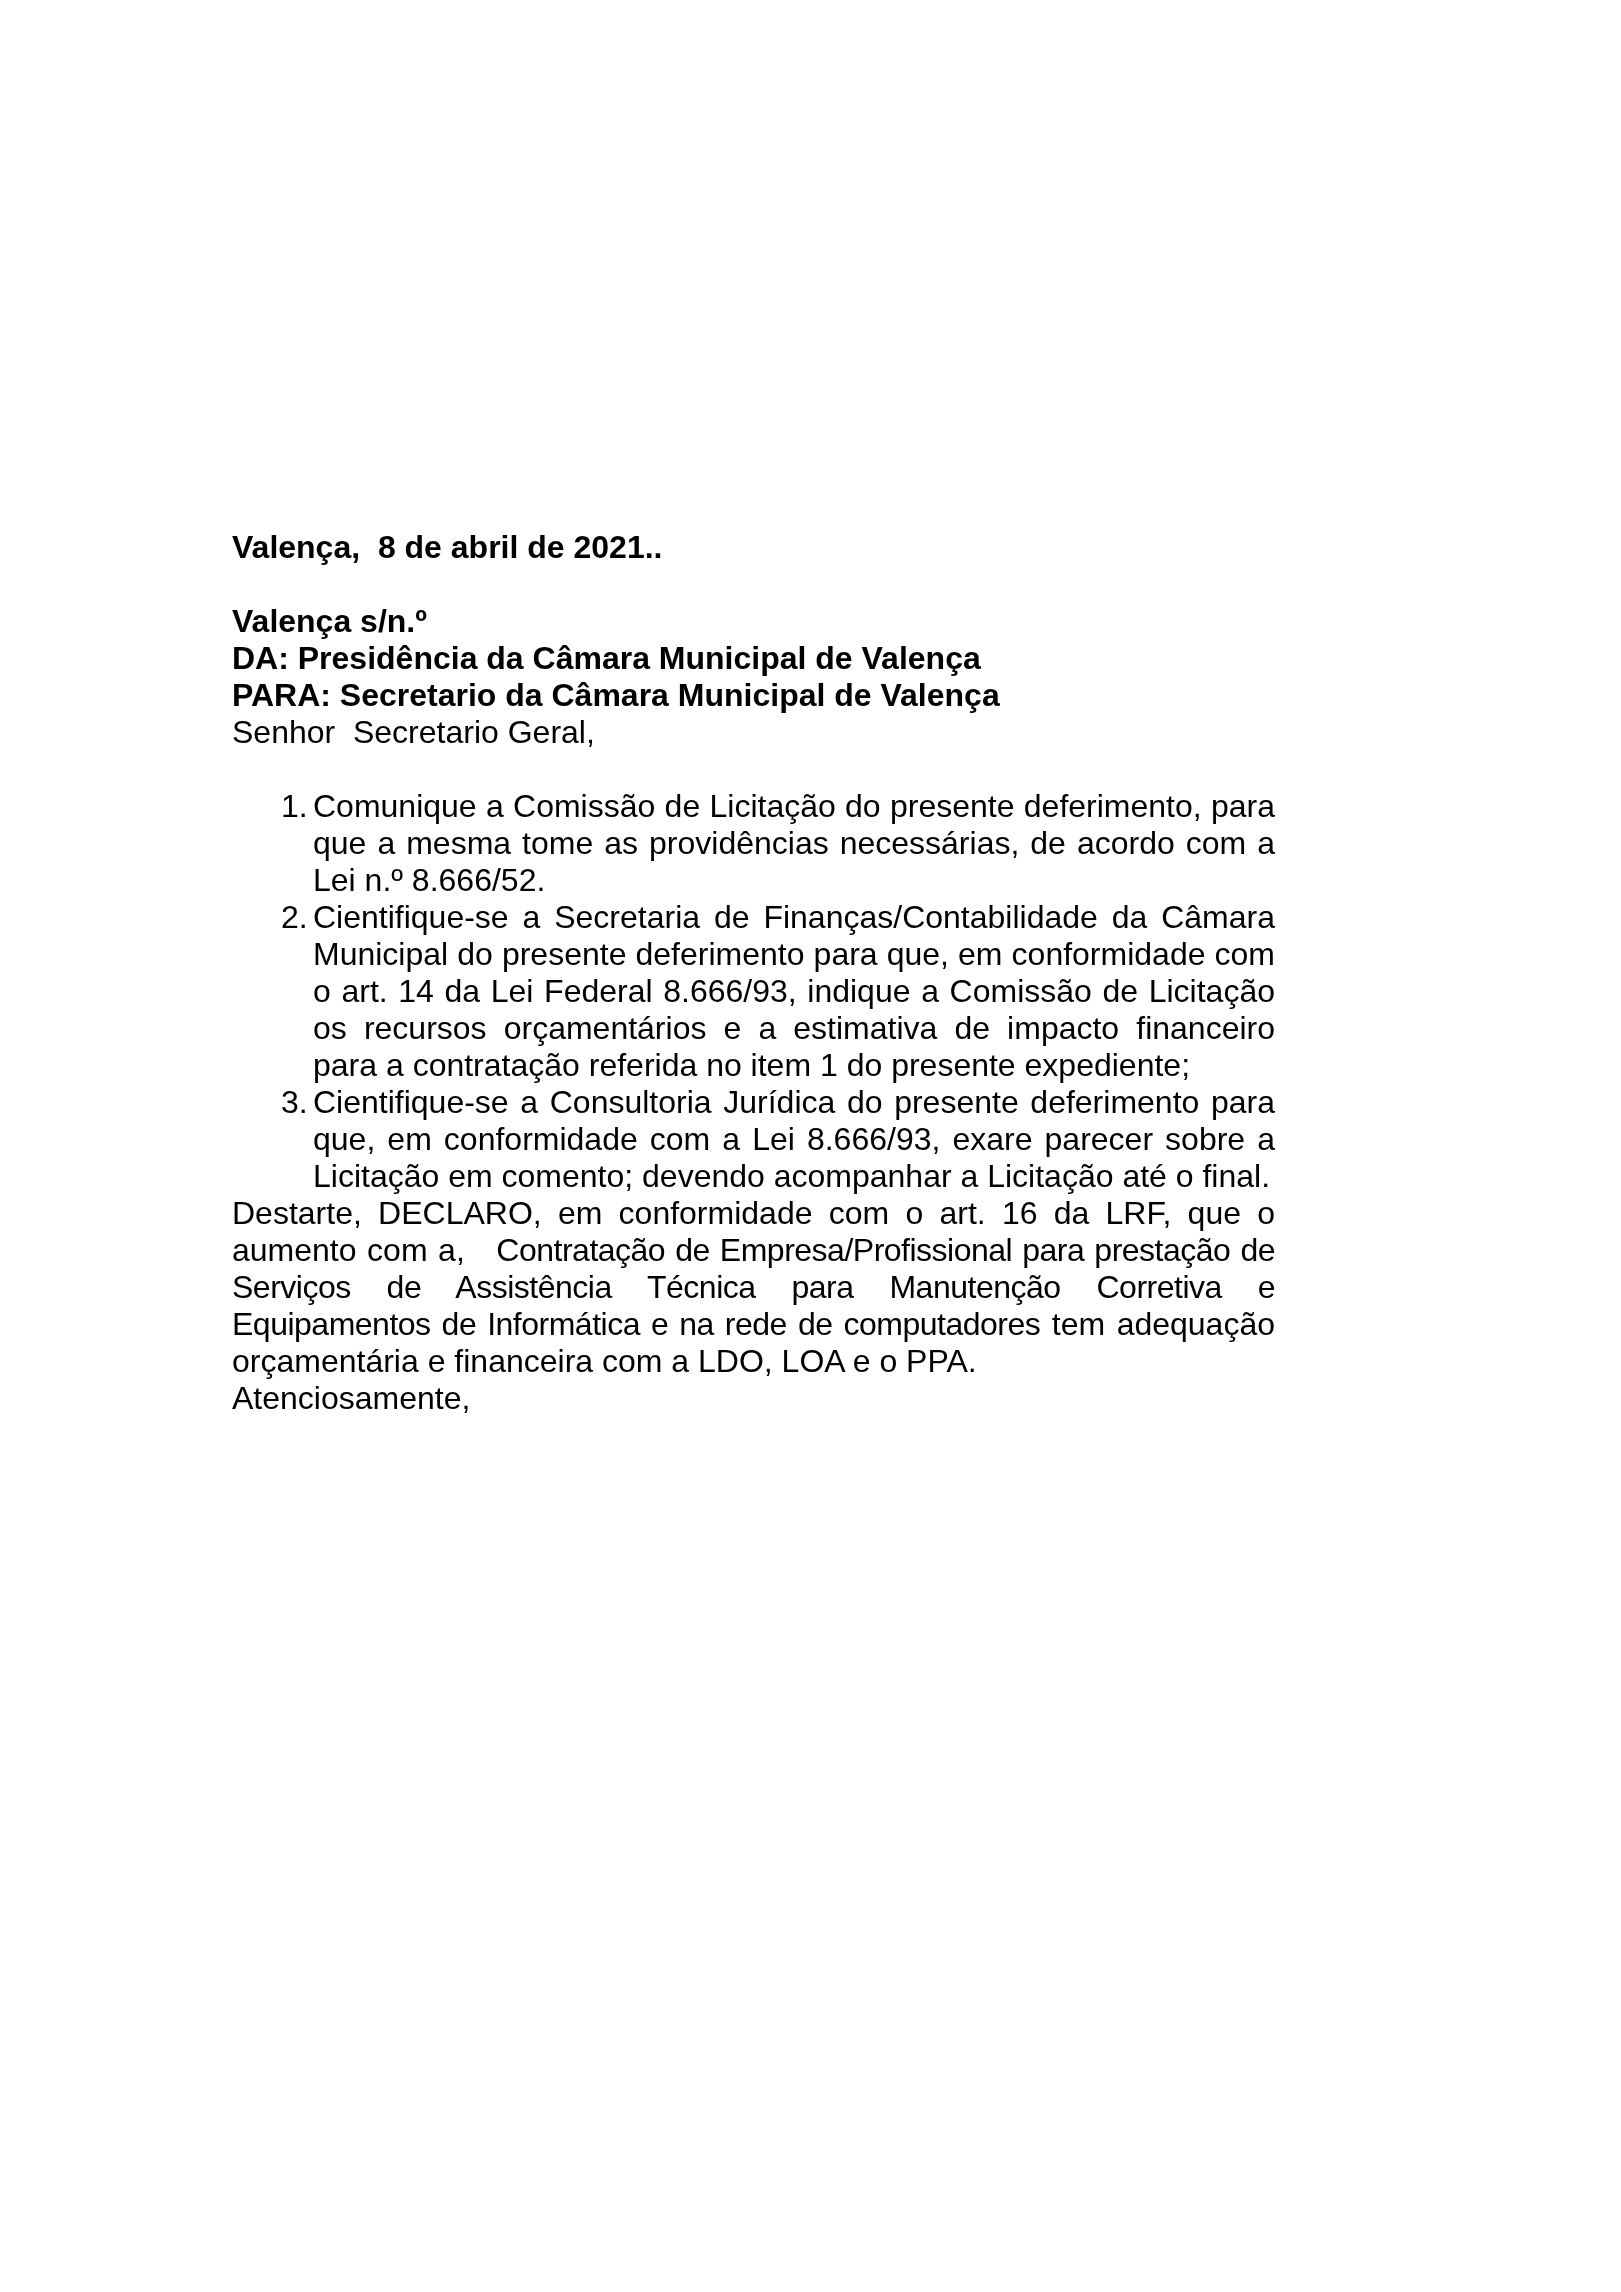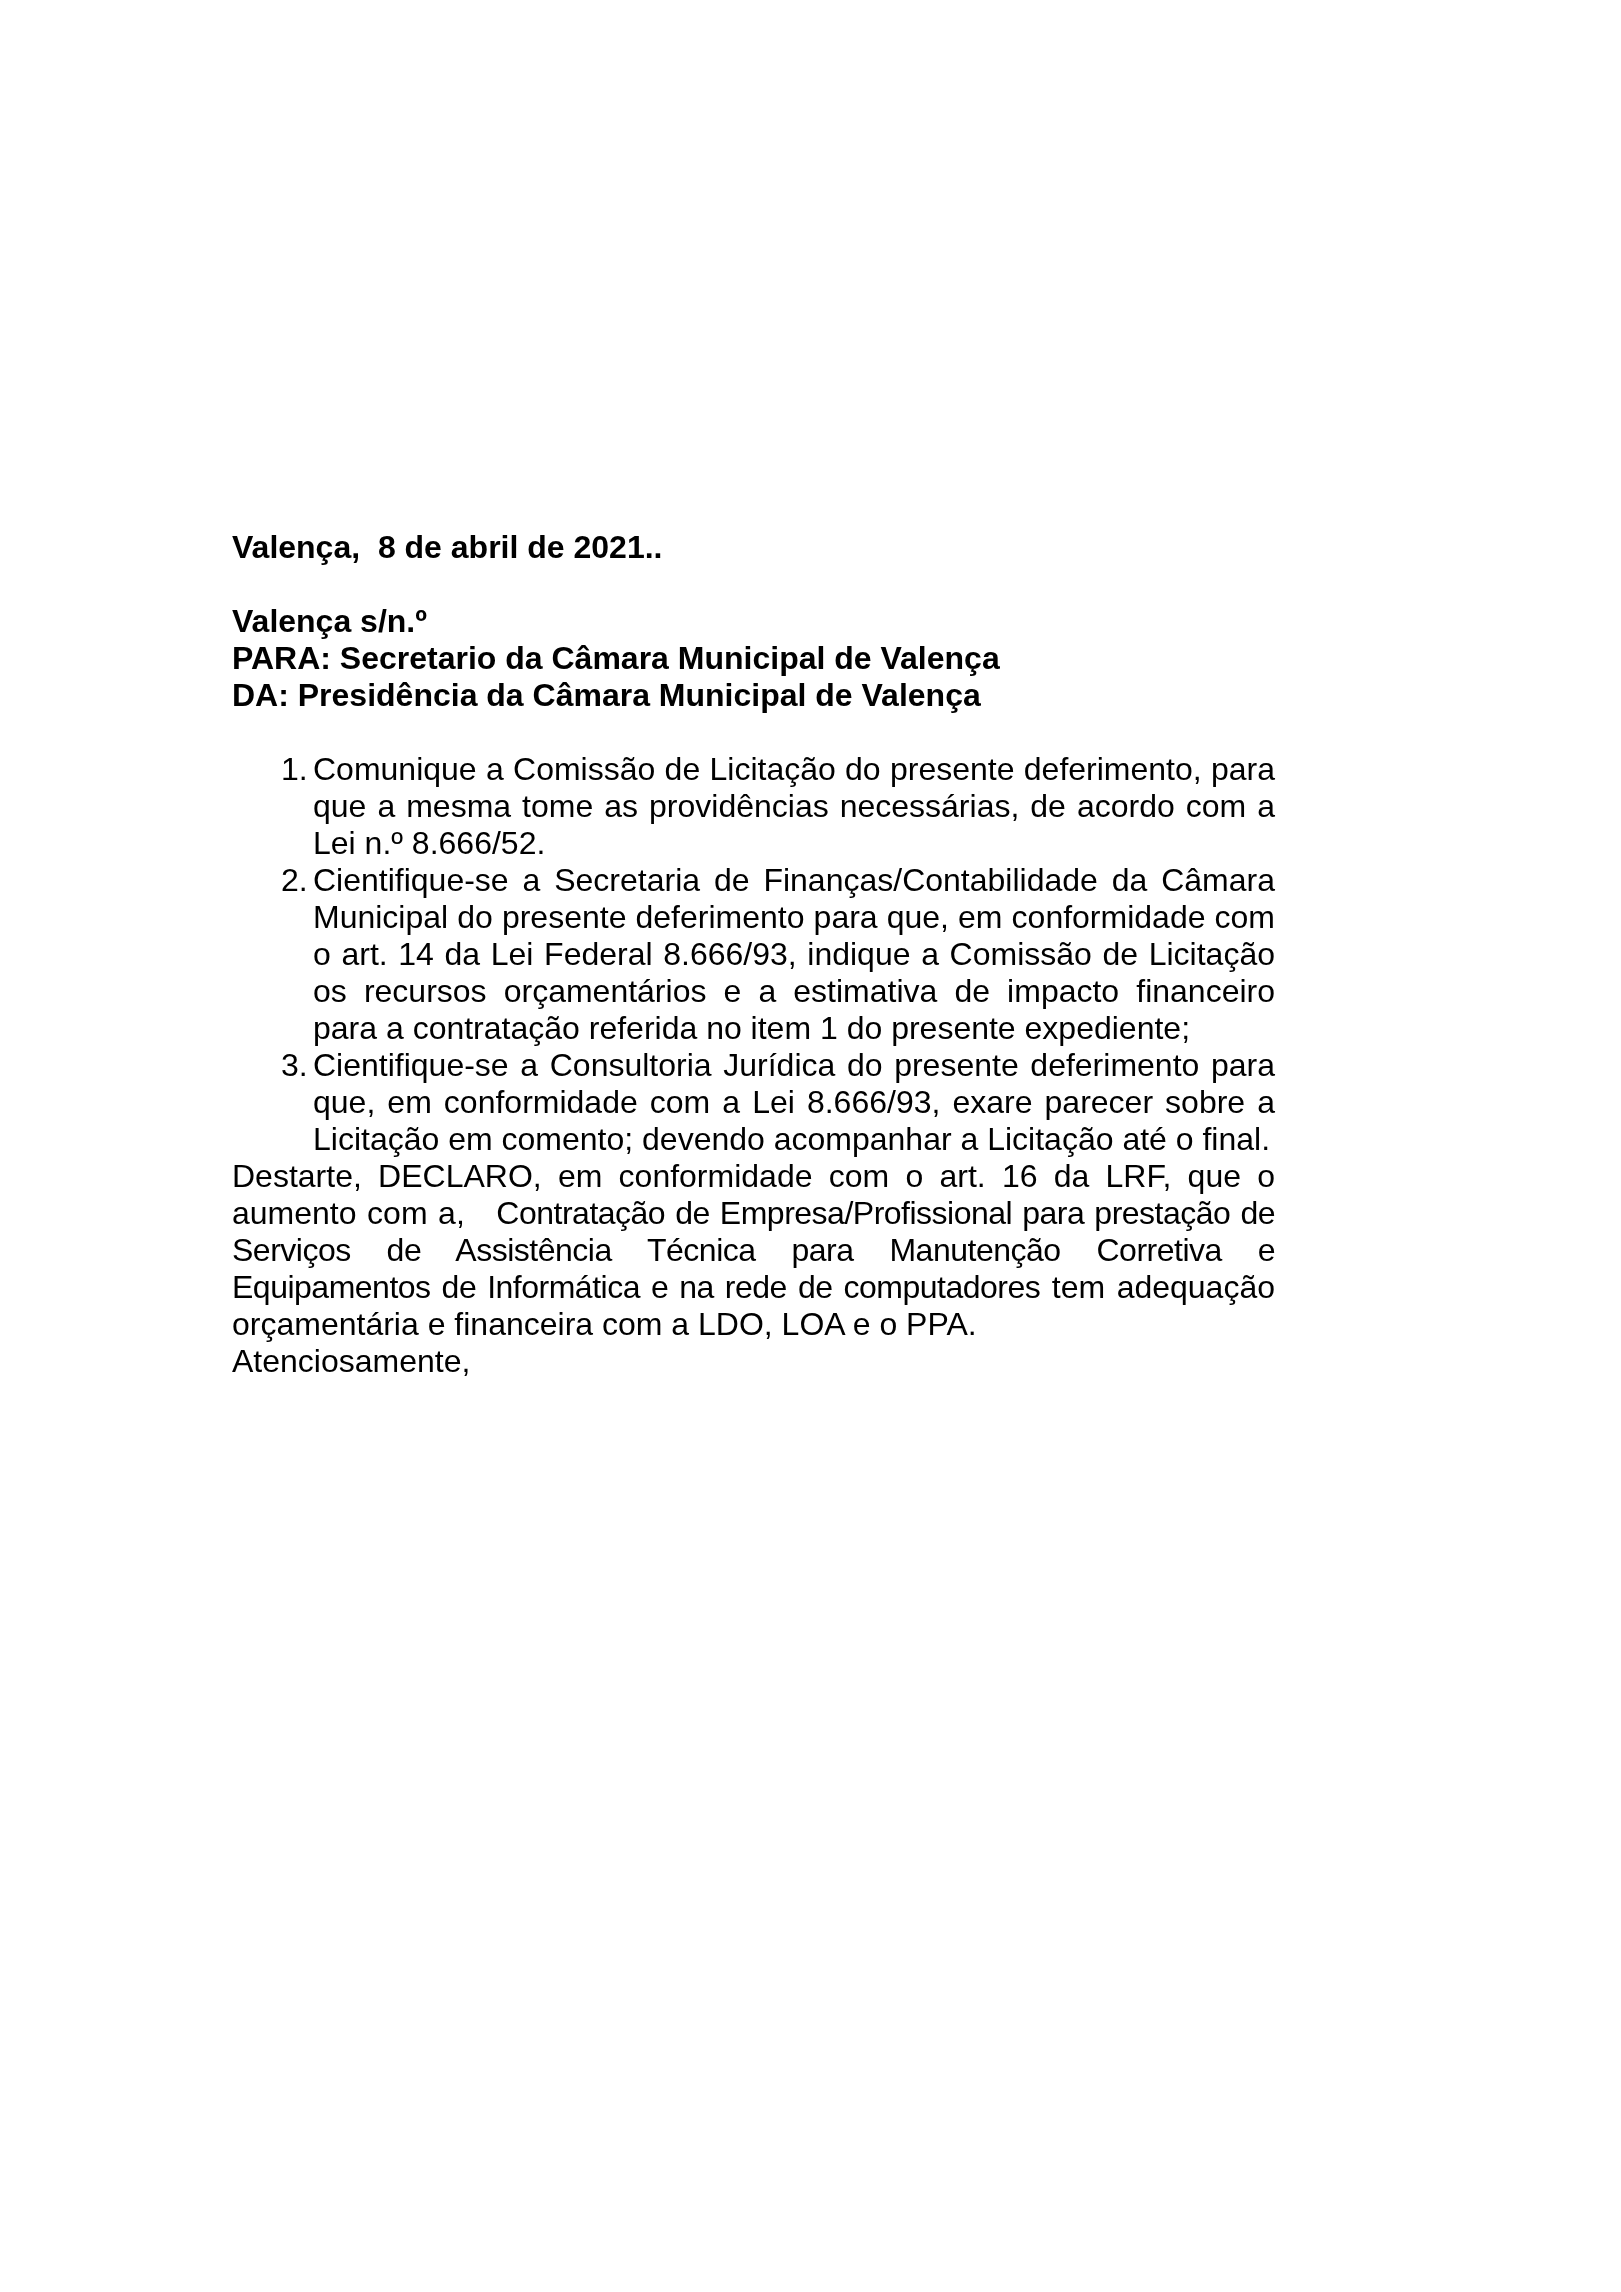--- a/index.html
+++ b/index.html
@@ -51,24 +51,25 @@
 </style>
 </head>
 <body>
 
 <div class="page">
 
   <p class="bold keep-sp">Valença,  8 de abril de 2021..</p>
 
   <div class="header-block">
     <p class="bold">Valença s/n.º</p>
+    <p class="bold">DA: Presidência da Câmara Municipal de Valença</p>
     <p class="bold">PARA: Secretario da Câmara Municipal de Valença</p>
-    <p class="bold">DA: Presidência da Câmara Municipal de Valença</p>
   </div>
 
+  <p class="salutation keep-sp">Senhor  Secretario Geral,</p>
 
 
   <div class="list">
     <div class="list-item">
       <span class="list-num">1.</span>
       <span>Comunique  a Comissão de Licitação do presente deferimento, para que a mesma tome as providências necessárias, de acordo com a Lei n.º 8.666/52.</span>
     </div>
     <div class="list-item">
       <span class="list-num">2.</span>
       <span>Cientifique-se a Secretaria de Finanças/Contabilidade da Câmara Municipal do presente deferimento para que, em conformidade com o art. 14 da Lei Federal 8.666/93, indique a Comissão de Licitação os recursos orçamentários e a estimativa de impacto financeiro para a contratação referida no item 1 do presente expediente;</span>

